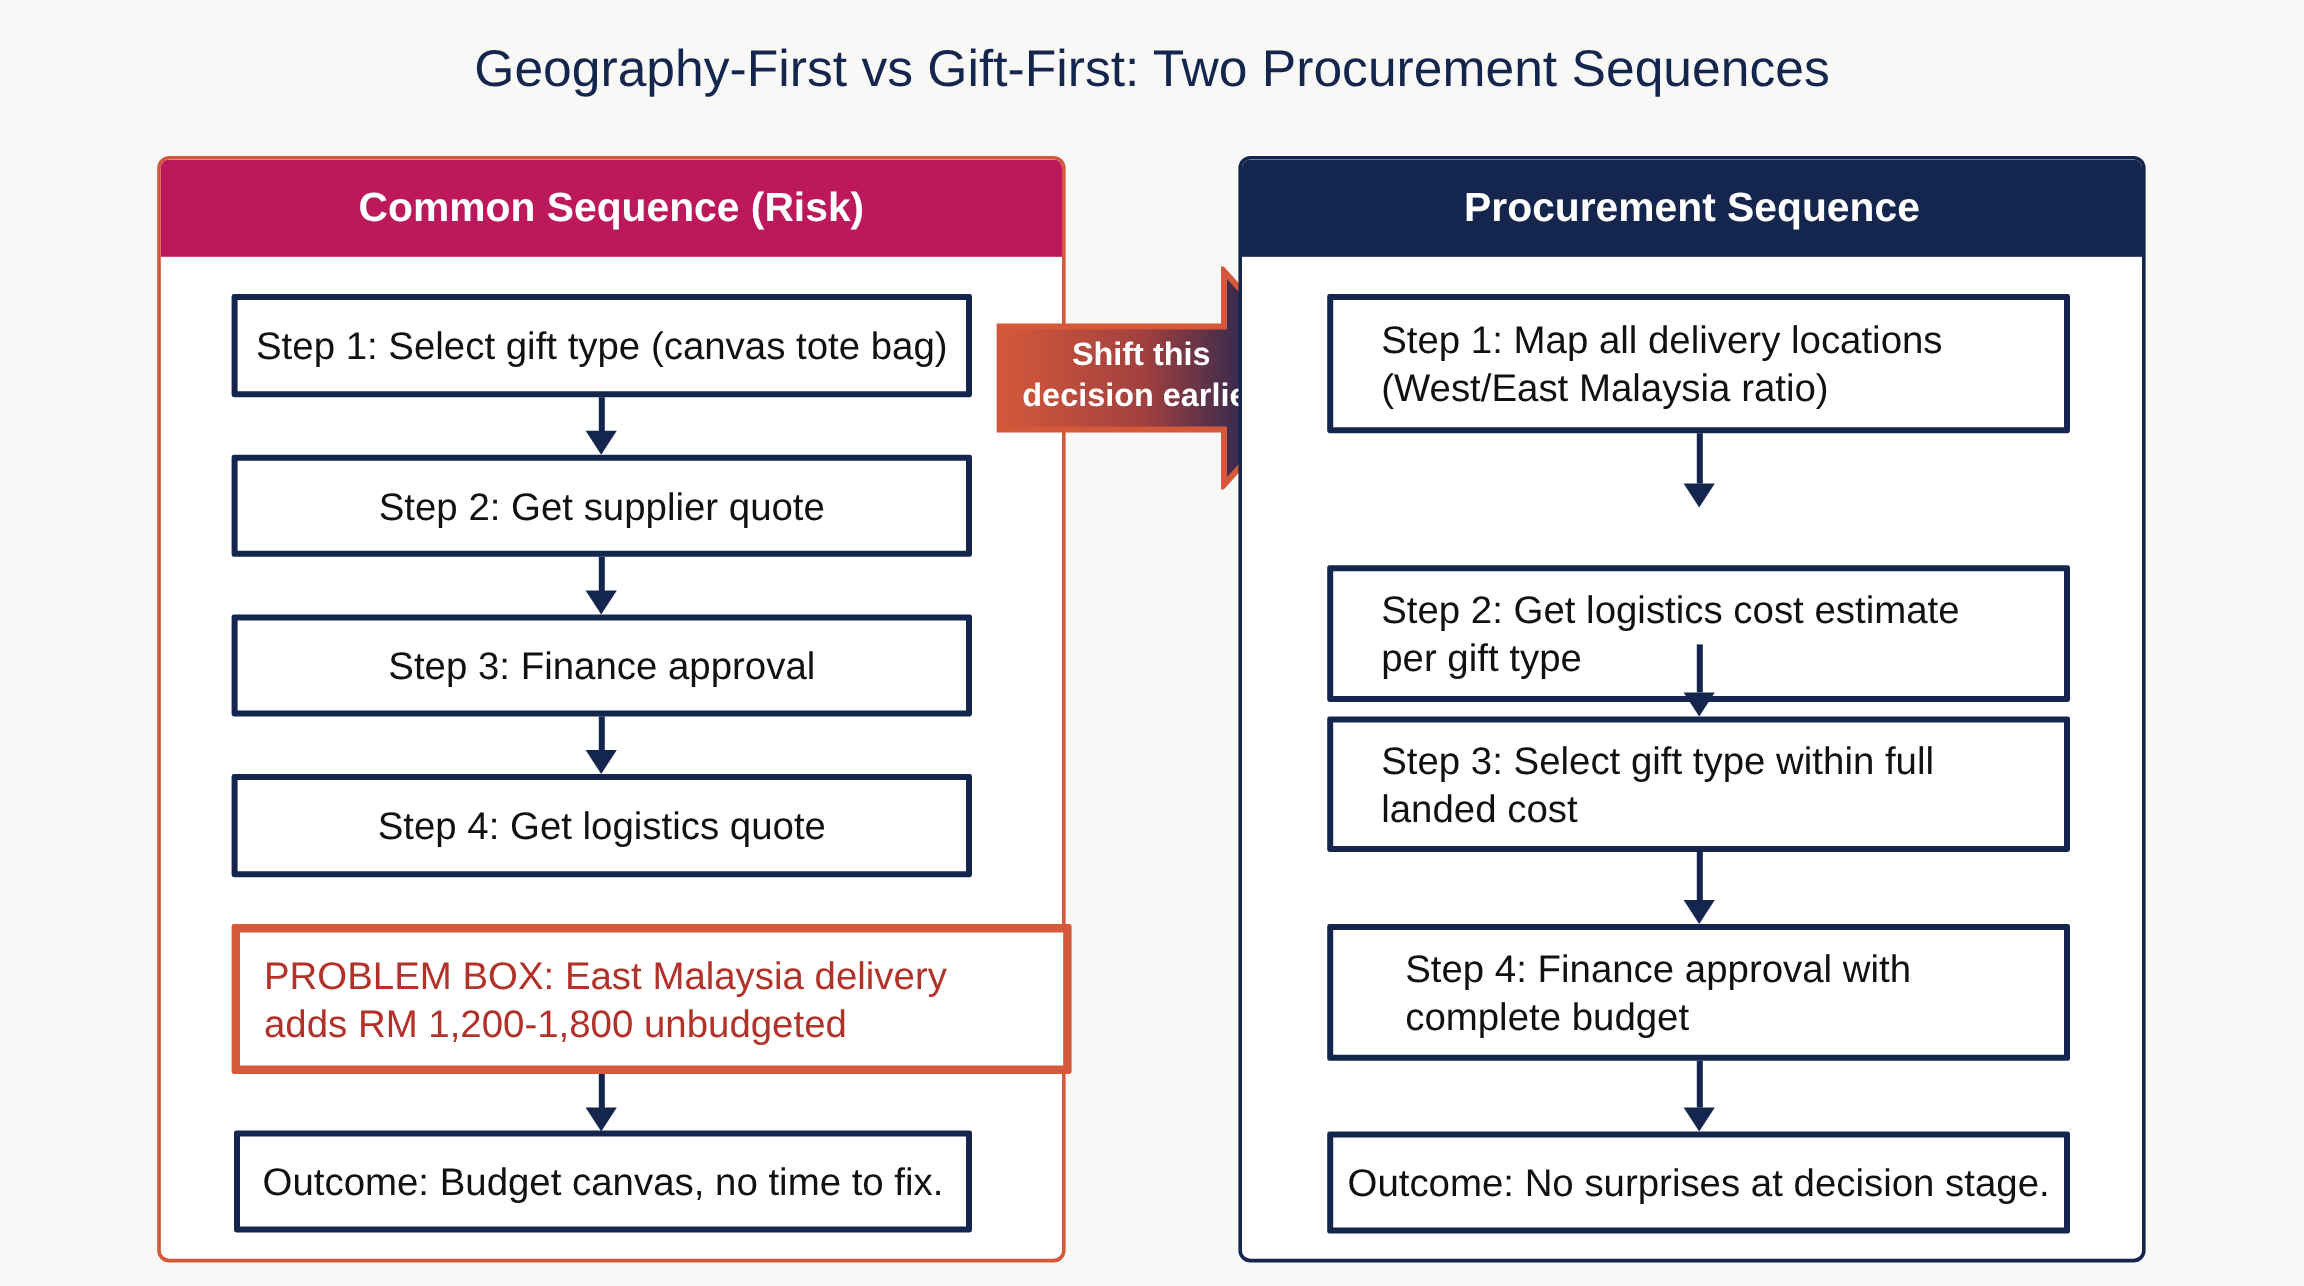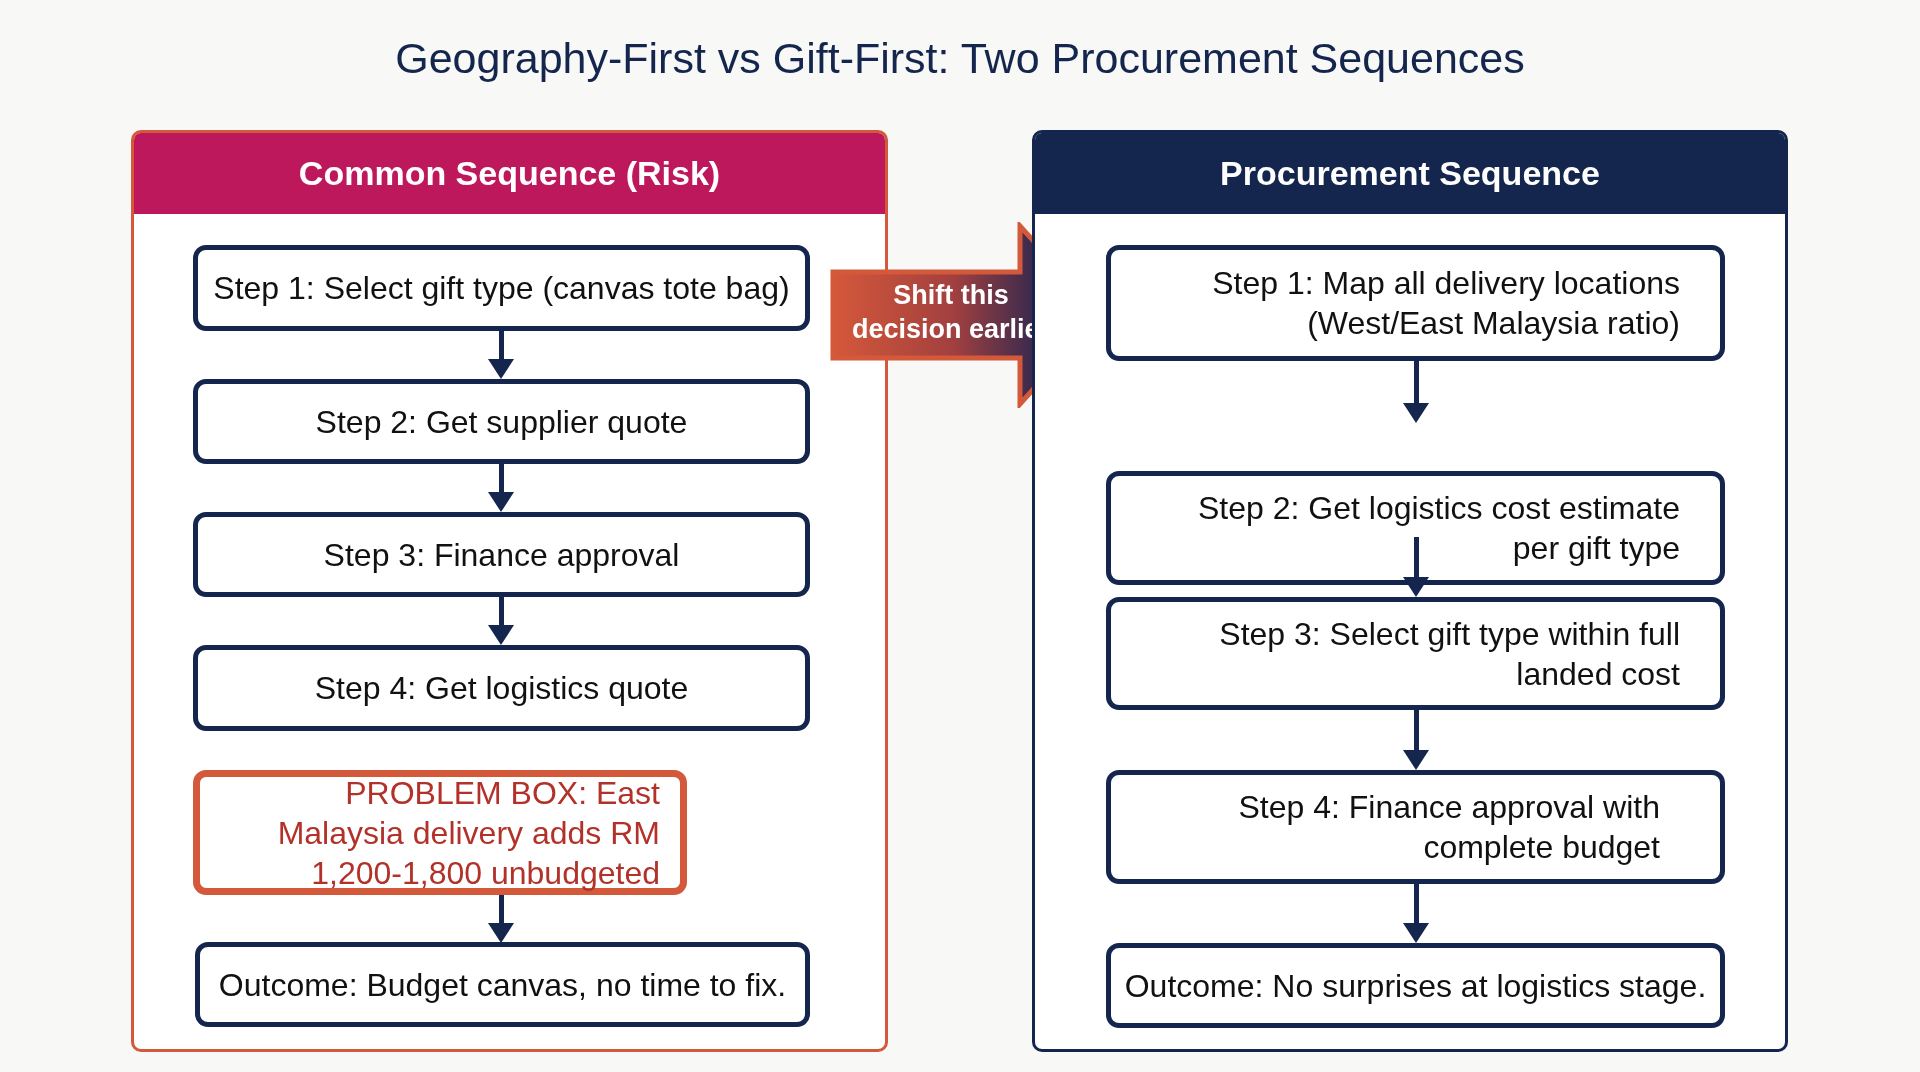--- a/index.html
+++ b/index.html
@@ -21,22 +21,22 @@
   .panel-header {
     position: absolute; left: 0; top: 0; right: 0; height: 81px;
     display: flex; align-items: center; justify-content: center;
     color: #ffffff; font-weight: bold; font-size: 34px;
   }
   .left .panel-header { background: #be185d; }
   .right .panel-header { background: #14264d; }
 
   .box {
     position: absolute; box-sizing: border-box; background: #ffffff;
-    border: 5px solid #14264d; border-radius: 13px;
-    display: flex; align-items: center; justify-content: center; text-align: right;
+    border: 5px solid #14264d; border-radius: 2px;
+    display: flex; align-items: center; justify-content: center; text-align: left;
     color: #111111; font-size: 32px; line-height: 40px; padding: 0 10px;
   }
   .box.problem {
     border: 7px solid #d4583a; color: #b2322a; font-size: 32px; line-height: 40px;
   }
   .connector { position: absolute; width: 5px; background: #14264d; }
   .arrowhead {
     position: absolute; width: 0; height: 0;
     border-left: 13px solid transparent; border-right: 13px solid transparent;
     border-top: 20px solid #14264d;
@@ -63,21 +63,21 @@
 <div class="box" style="left:193px;top:379px;width:617px;height:85px;">Step 2: Get supplier quote</div>
 <div class="connector" style="left:499px;top:464px;height:30px;"></div>
 <div class="arrowhead" style="left:488px;top:492px;"></div>
 
 <div class="box" style="left:193px;top:512px;width:617px;height:85px;">Step 3: Finance approval</div>
 <div class="connector" style="left:499px;top:597px;height:30px;"></div>
 <div class="arrowhead" style="left:488px;top:625px;"></div>
 
 <div class="box" style="left:193px;top:645px;width:617px;height:86px;">Step 4: Get logistics quote</div>
 
-<div class="box problem" style="left:193px;top:770px;width:494px;height:125px;padding:0 20px;">PROBLEM BOX: East Malaysia delivery adds RM 1,200-1,800 unbudgeted</div>
+<div class="box problem" style="left:193px;top:770px;width:700px;height:125px;padding:0 20px;">PROBLEM BOX: East Malaysia delivery adds RM 1,200-1,800 unbudgeted</div>
 <div class="connector" style="left:499px;top:895px;height:30px;"></div>
 <div class="arrowhead" style="left:488px;top:923px;"></div>
 
 <div class="box" style="left:195px;top:942px;width:615px;height:85px;">Outcome: Budget canvas, no time to fix.</div>
 
 <svg class="shift-arrow" viewBox="0 0 275 186">
   <defs>
     <linearGradient id="ag" x1="0" y1="0" x2="1" y2="0">
       <stop offset="0" stop-color="#d4583a"></stop>
       <stop offset="0.45" stop-color="#a2403f"></stop>
@@ -102,13 +102,13 @@
 <div class="arrowhead" style="left:1403px;top:577px;"></div>
 
 <div class="box" style="left:1106px;top:597px;width:619px;height:113px;padding:0 40px;">Step 3: Select gift type within full landed cost</div>
 <div class="connector" style="left:1414px;top:710px;height:40px;"></div>
 <div class="arrowhead" style="left:1403px;top:750px;"></div>
 
 <div class="box" style="left:1106px;top:770px;width:619px;height:114px;padding:0 60px;">Step 4: Finance approval with complete budget</div>
 <div class="connector" style="left:1414px;top:884px;height:39px;"></div>
 <div class="arrowhead" style="left:1403px;top:923px;"></div>
 
-<div class="box" style="left:1106px;top:943px;width:619px;height:85px;padding:0 6px;">Outcome: No surprises at logistics stage.</div>
+<div class="box" style="left:1106px;top:943px;width:619px;height:85px;padding:0 6px;">Outcome: No surprises at decision stage.</div>
 
 </body></html>

